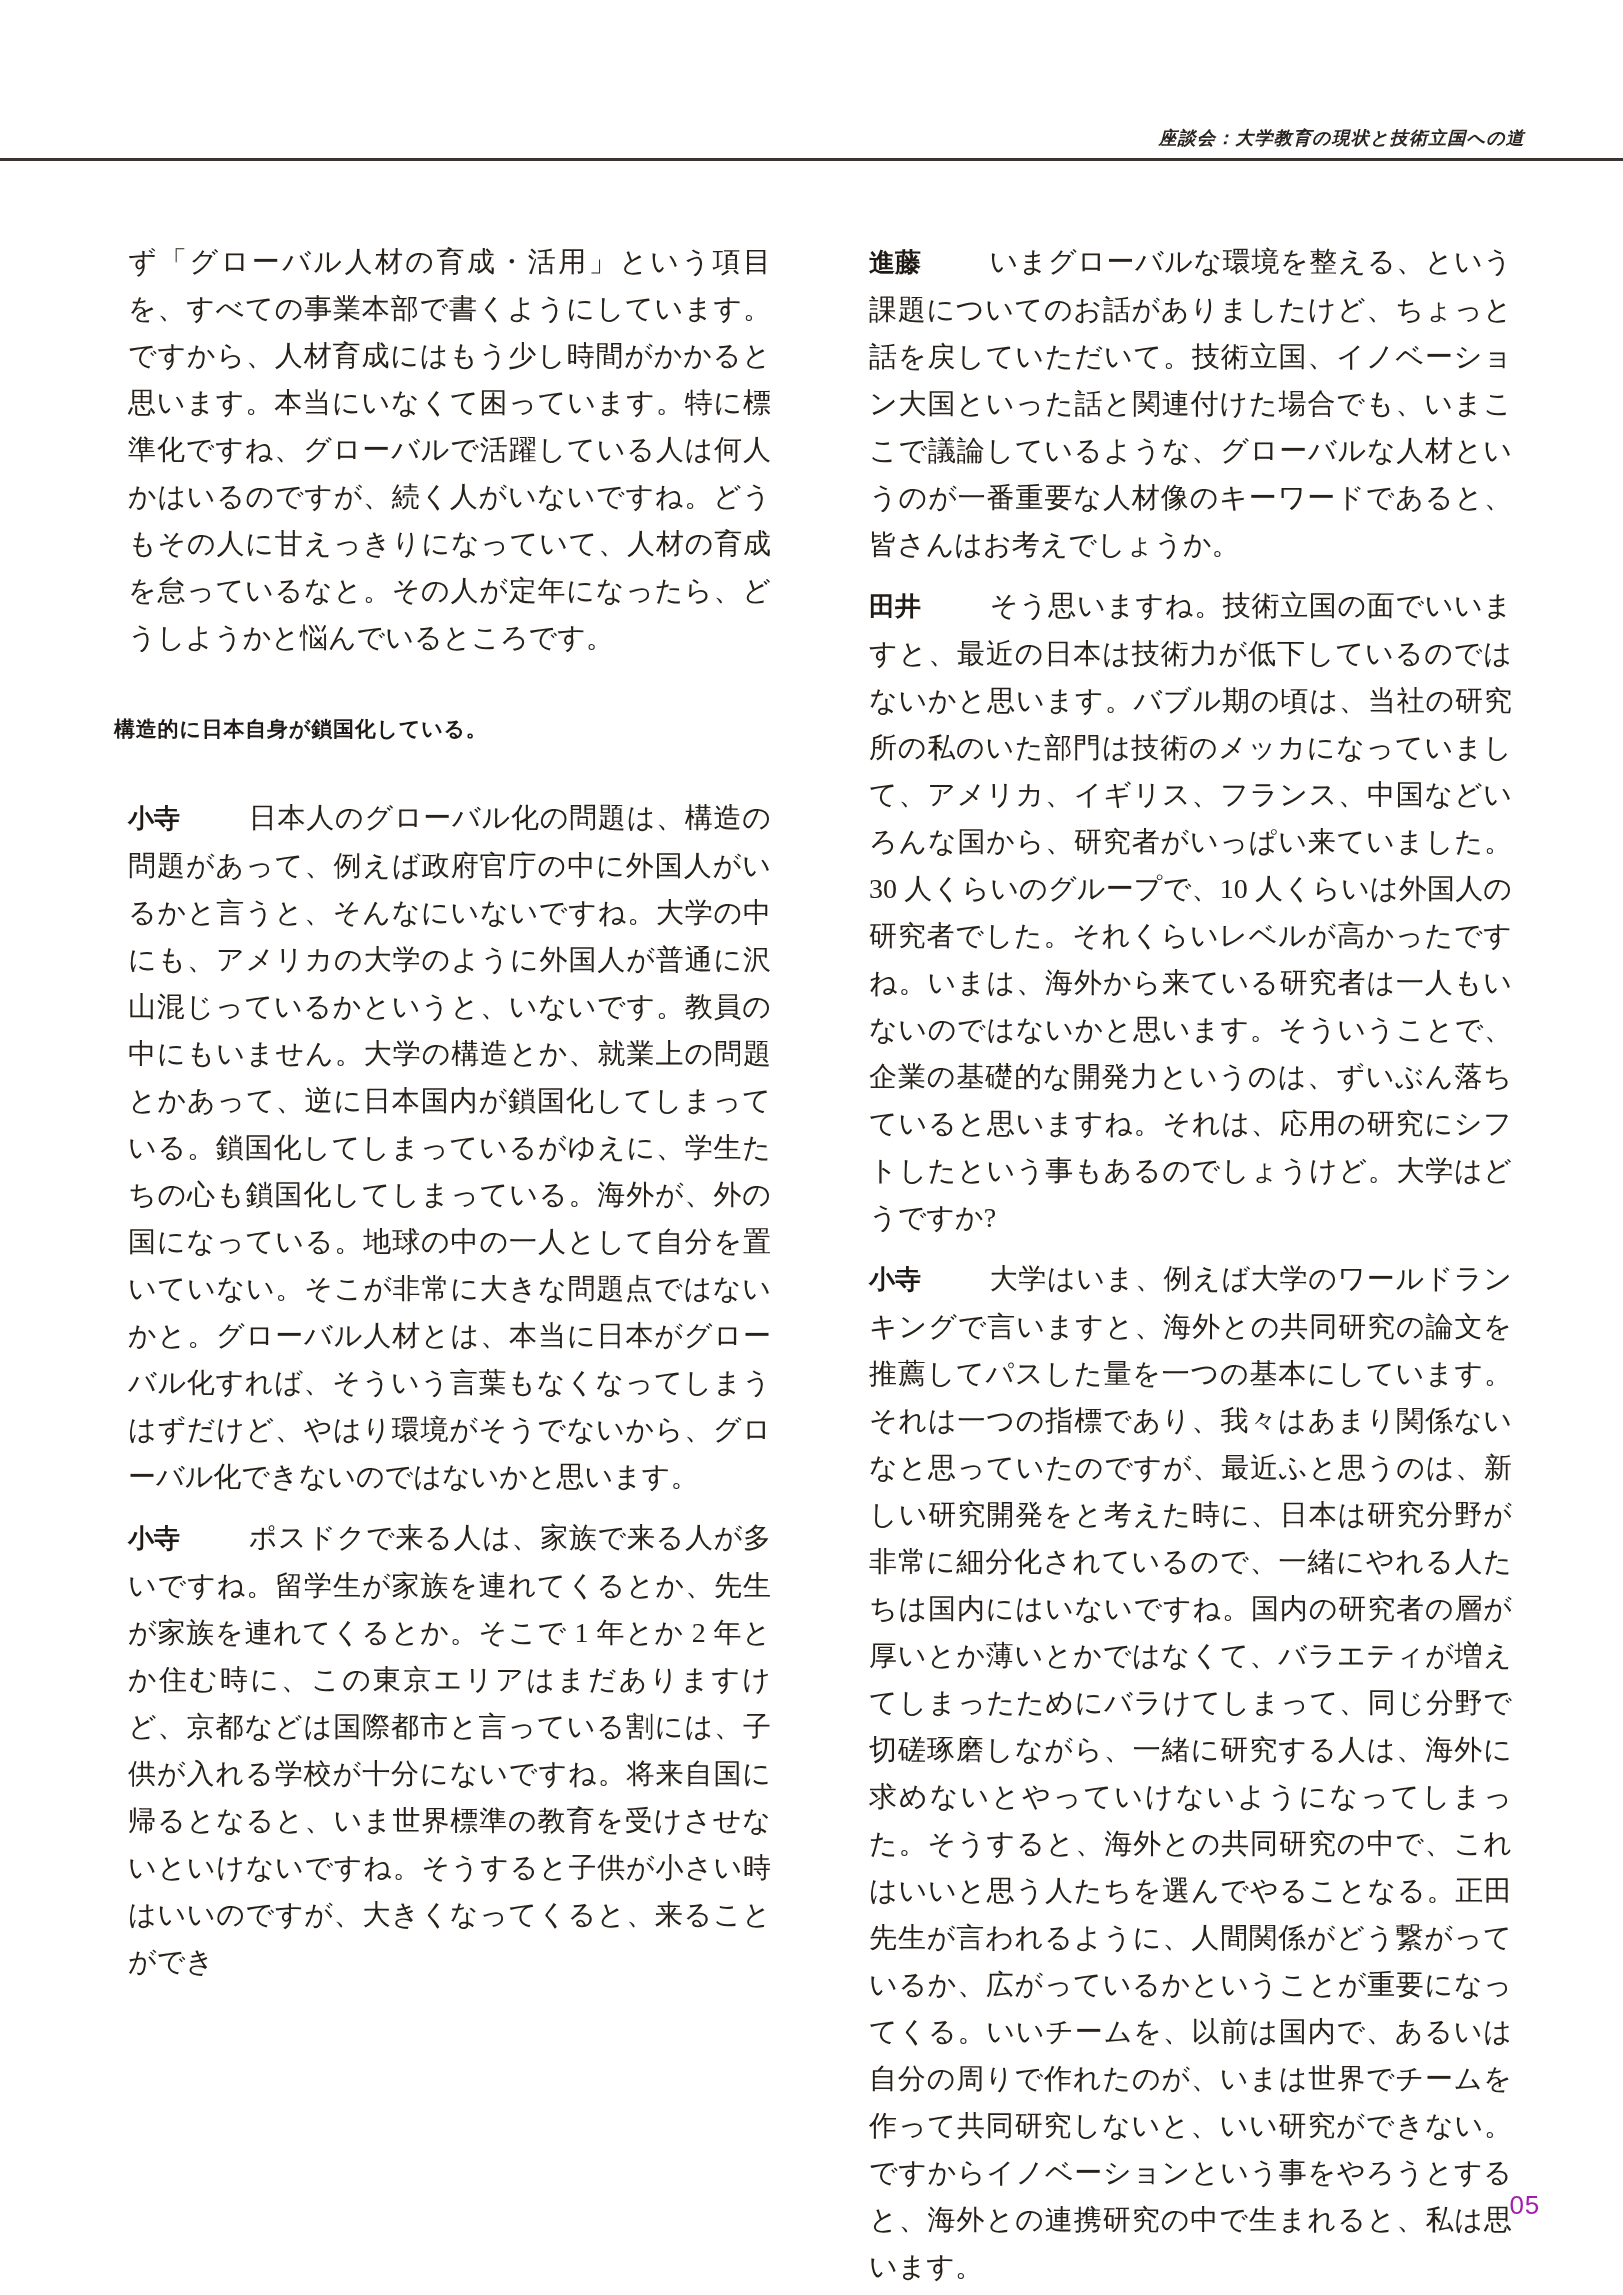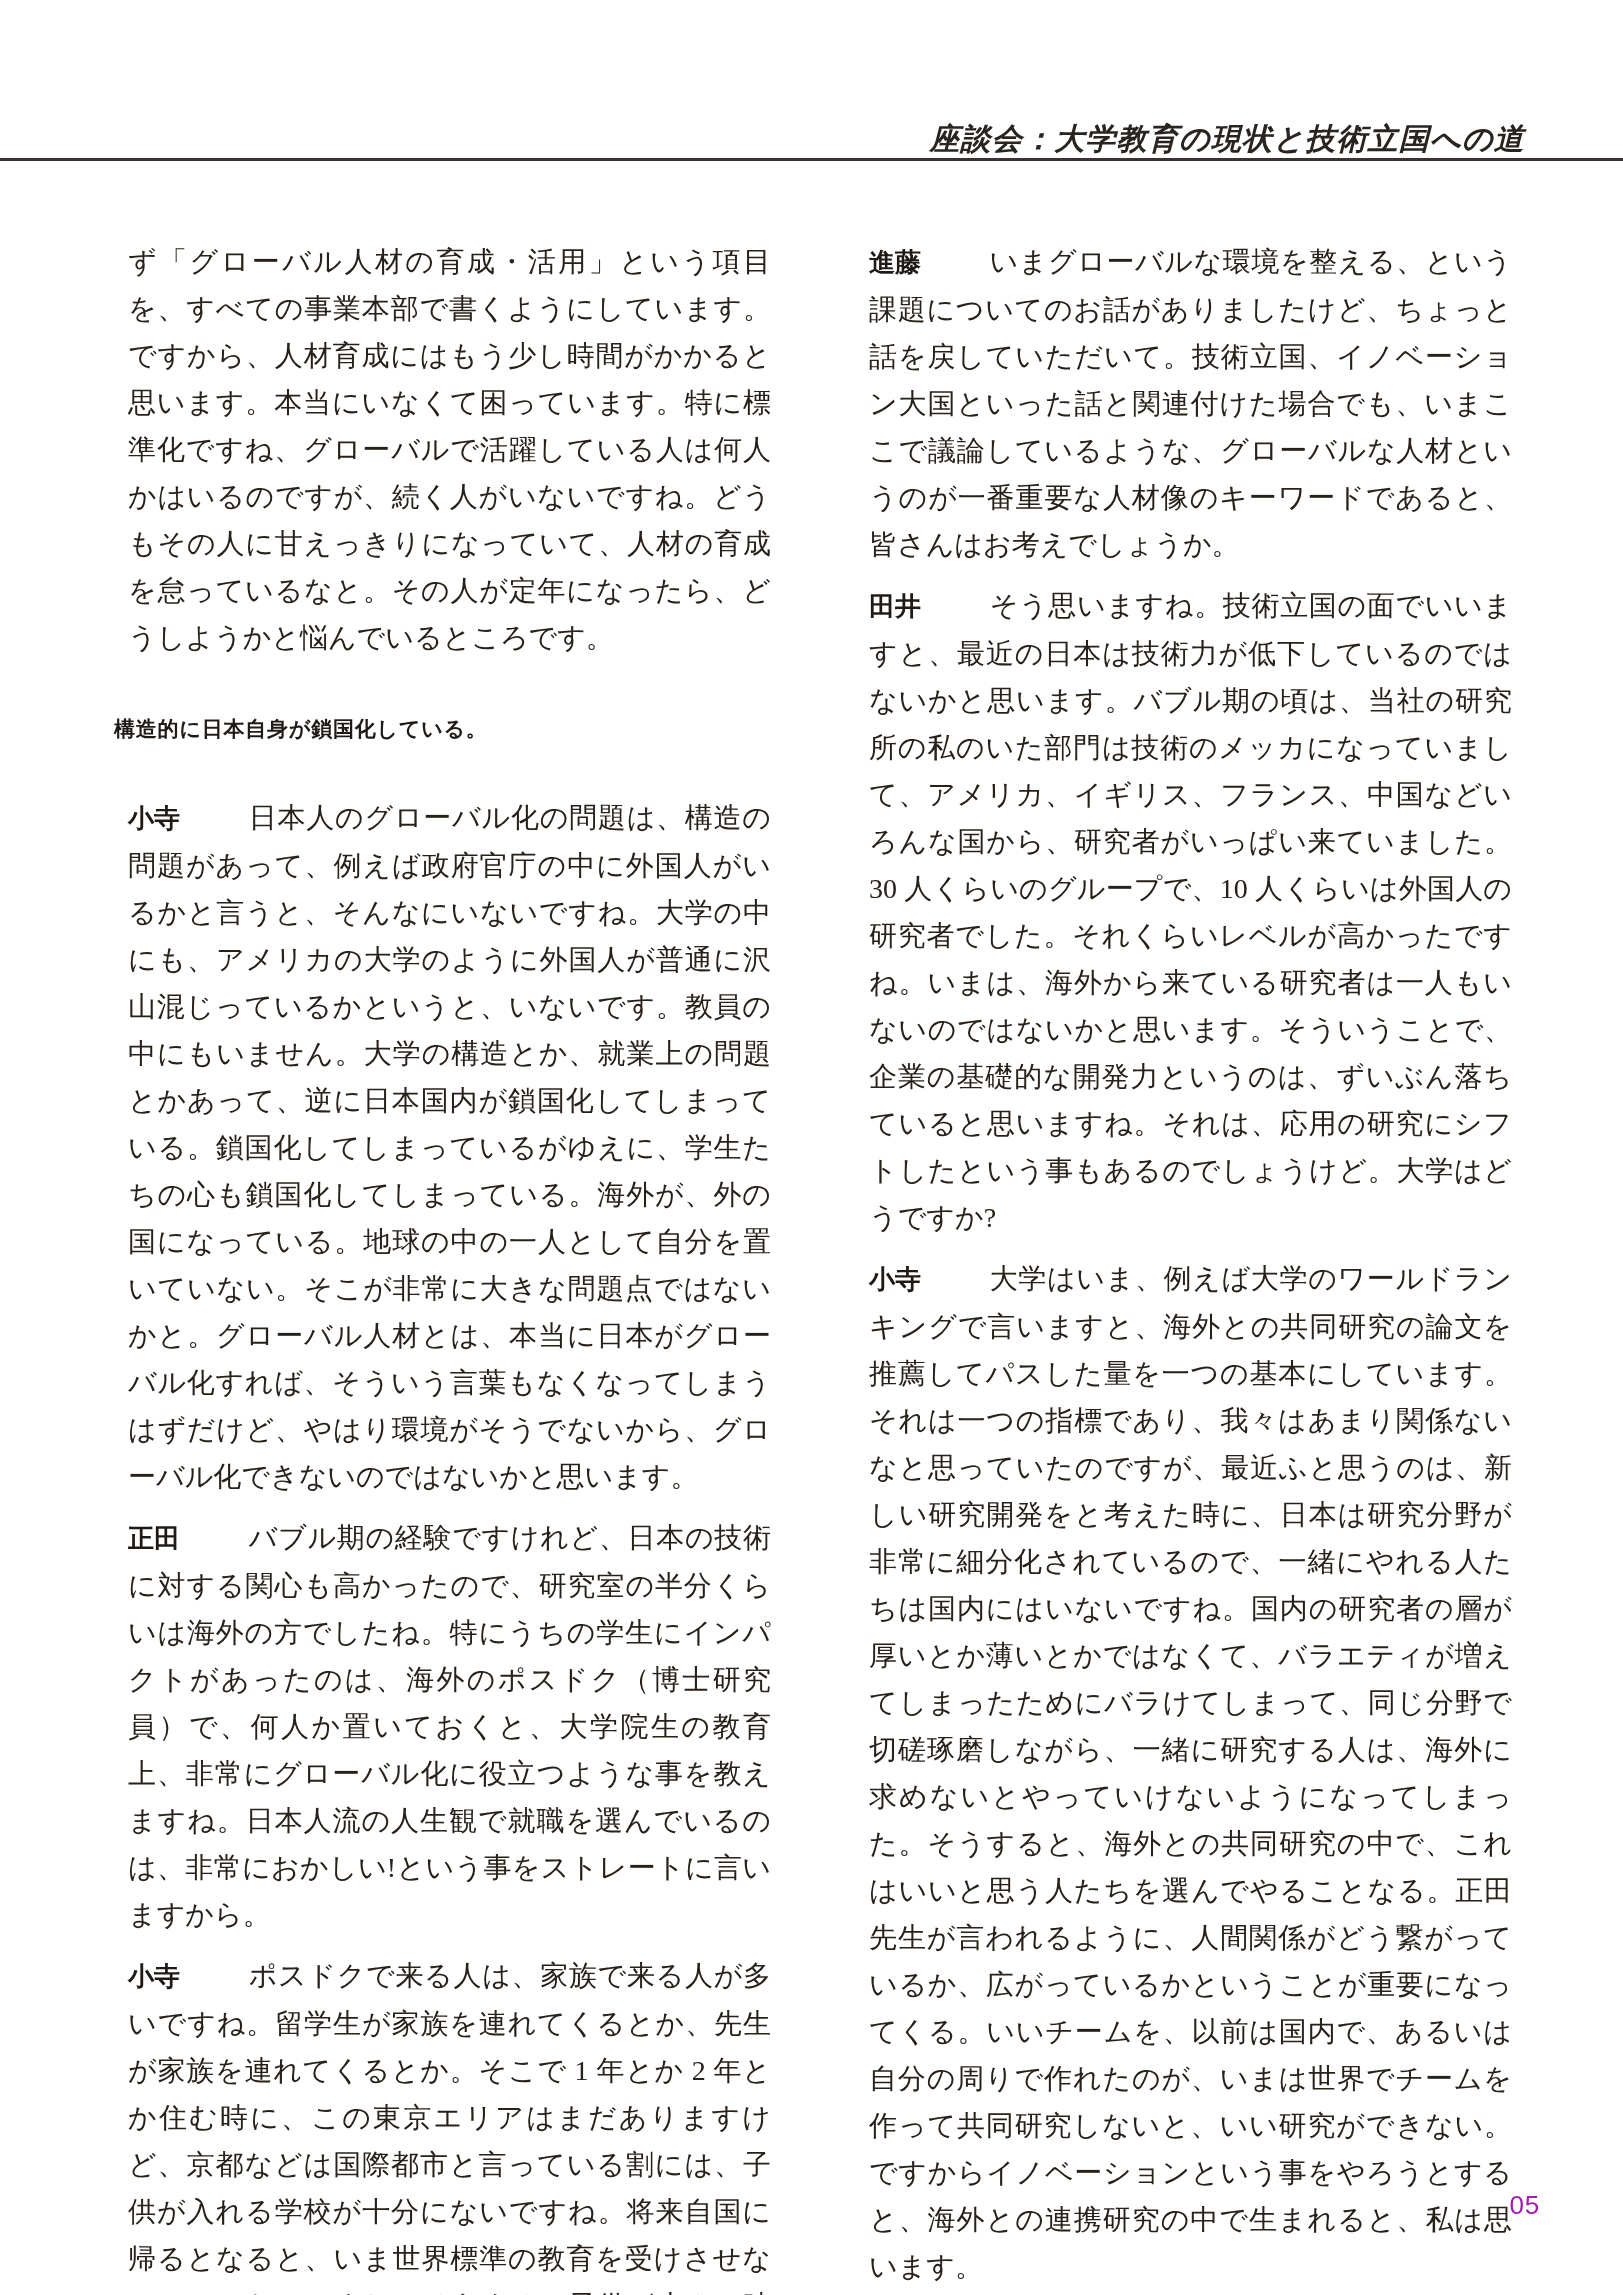--- a/index.html
+++ b/index.html
@@ -14,21 +14,21 @@
     overflow: hidden;
     font-family: "Liberation Serif", "DejaVu Serif", serif;
   }
   .header-title {
     position: absolute;
     top: 123px;
     right: 98px;
     font-family: "Liberation Serif", "DejaVu Serif", serif;
     font-style: italic;
     font-weight: 600;
-    font-size: 30px;
+    font-size: 18px;
     line-height: 31px;
     letter-spacing: 1.2px;
     color: #2a2421;
     white-space: nowrap;
   }
   .header-rule {
     position: absolute;
     top: 158px;
     left: 0;
     width: 1623px;
@@ -92,21 +92,20 @@
 
   <div class="content">
 
     <div class="column">
       <p class="body-text">ず「グローバル人材の育成・活用」という項目を、すべての事業本部で書くようにしています。ですから、人材育成にはもう少し時間がかかると思います。本当にいなくて困っています。特に標準化ですね、グローバルで活躍している人は何人かはいるのですが、続く人がいないですね。どうもその人に甘えっきりになっていて、人材の育成を怠っているなと。その人が定年になったら、どうしようかと悩んでいるところです。</p>
       <h2 class="section-heading">構造的に日本自身が鎖国化している。</h2>
       <div class="dialogue">
 
   <p class="body-text dialogue-paragraph"><span class="speaker">小寺</span><span class="speech">日本人のグローバル化の問題は、構造の問題があって、例えば政府官庁の中に外国人がいるかと言うと、そんなにいないですね。大学の中にも、アメリカの大学のように外国人が普通に沢山混じっているかというと、いないです。教員の中にもいません。大学の構造とか、就業上の問題とかあって、逆に日本国内が鎖国化してしまっている。鎖国化してしまっているがゆえに、学生たちの心も鎖国化してしまっている。海外が、外の国になっている。地球の中の一人として自分を置いていない。そこが非常に大きな問題点ではないかと。グローバル人材とは、本当に日本がグローバル化すれば、そういう言葉もなくなってしまうはずだけど、やはり環境がそうでないから、グローバル化できないのではないかと思います。</span></p>
 
-  <p class="body-text dialogue-paragraph"><span class="speaker">正田</span><span class="speech">バブル期の経験ですけれど、日本の技術に対する関心も高かったので、研究室の半分くらいは海外の方でしたね。特にうちの学生にインパクトがあったのは、海外のポスドク（博士研究員）で、何人か置いておくと、大学院生の教育上、非常にグローバル化に役立つような事を教えますね。日本人流の人生観で就職を選んでいるのは、非常におかしい!という事をストレートに言いますから。</span></p>
 
   <p class="body-text dialogue-paragraph"><span class="speaker">小寺</span><span class="speech">ポスドクで来る人は、家族で来る人が多いですね。留学生が家族を連れてくるとか、先生が家族を連れてくるとか。そこで 1 年とか 2 年とか住む時に、この東京エリアはまだありますけど、京都などは国際都市と言っている割には、子供が入れる学校が十分にないですね。将来自国に帰るとなると、いま世界標準の教育を受けさせないといけないですね。そうすると子供が小さい時はいいのですが、大きくなってくると、来ることができ</span></p>
 </div>
     </div>
 
     <div class="column">
       <div class="dialogue">
 
   <p class="body-text dialogue-paragraph"><span class="speaker">進藤</span><span class="speech">いまグローバルな環境を整える、という課題についてのお話がありましたけど、ちょっと話を戻していただいて。技術立国、イノベーション大国といった話と関連付けた場合でも、いまここで議論しているような、グローバルな人材というのが一番重要な人材像のキーワードであると、皆さんはお考えでしょうか。</span></p>
 

